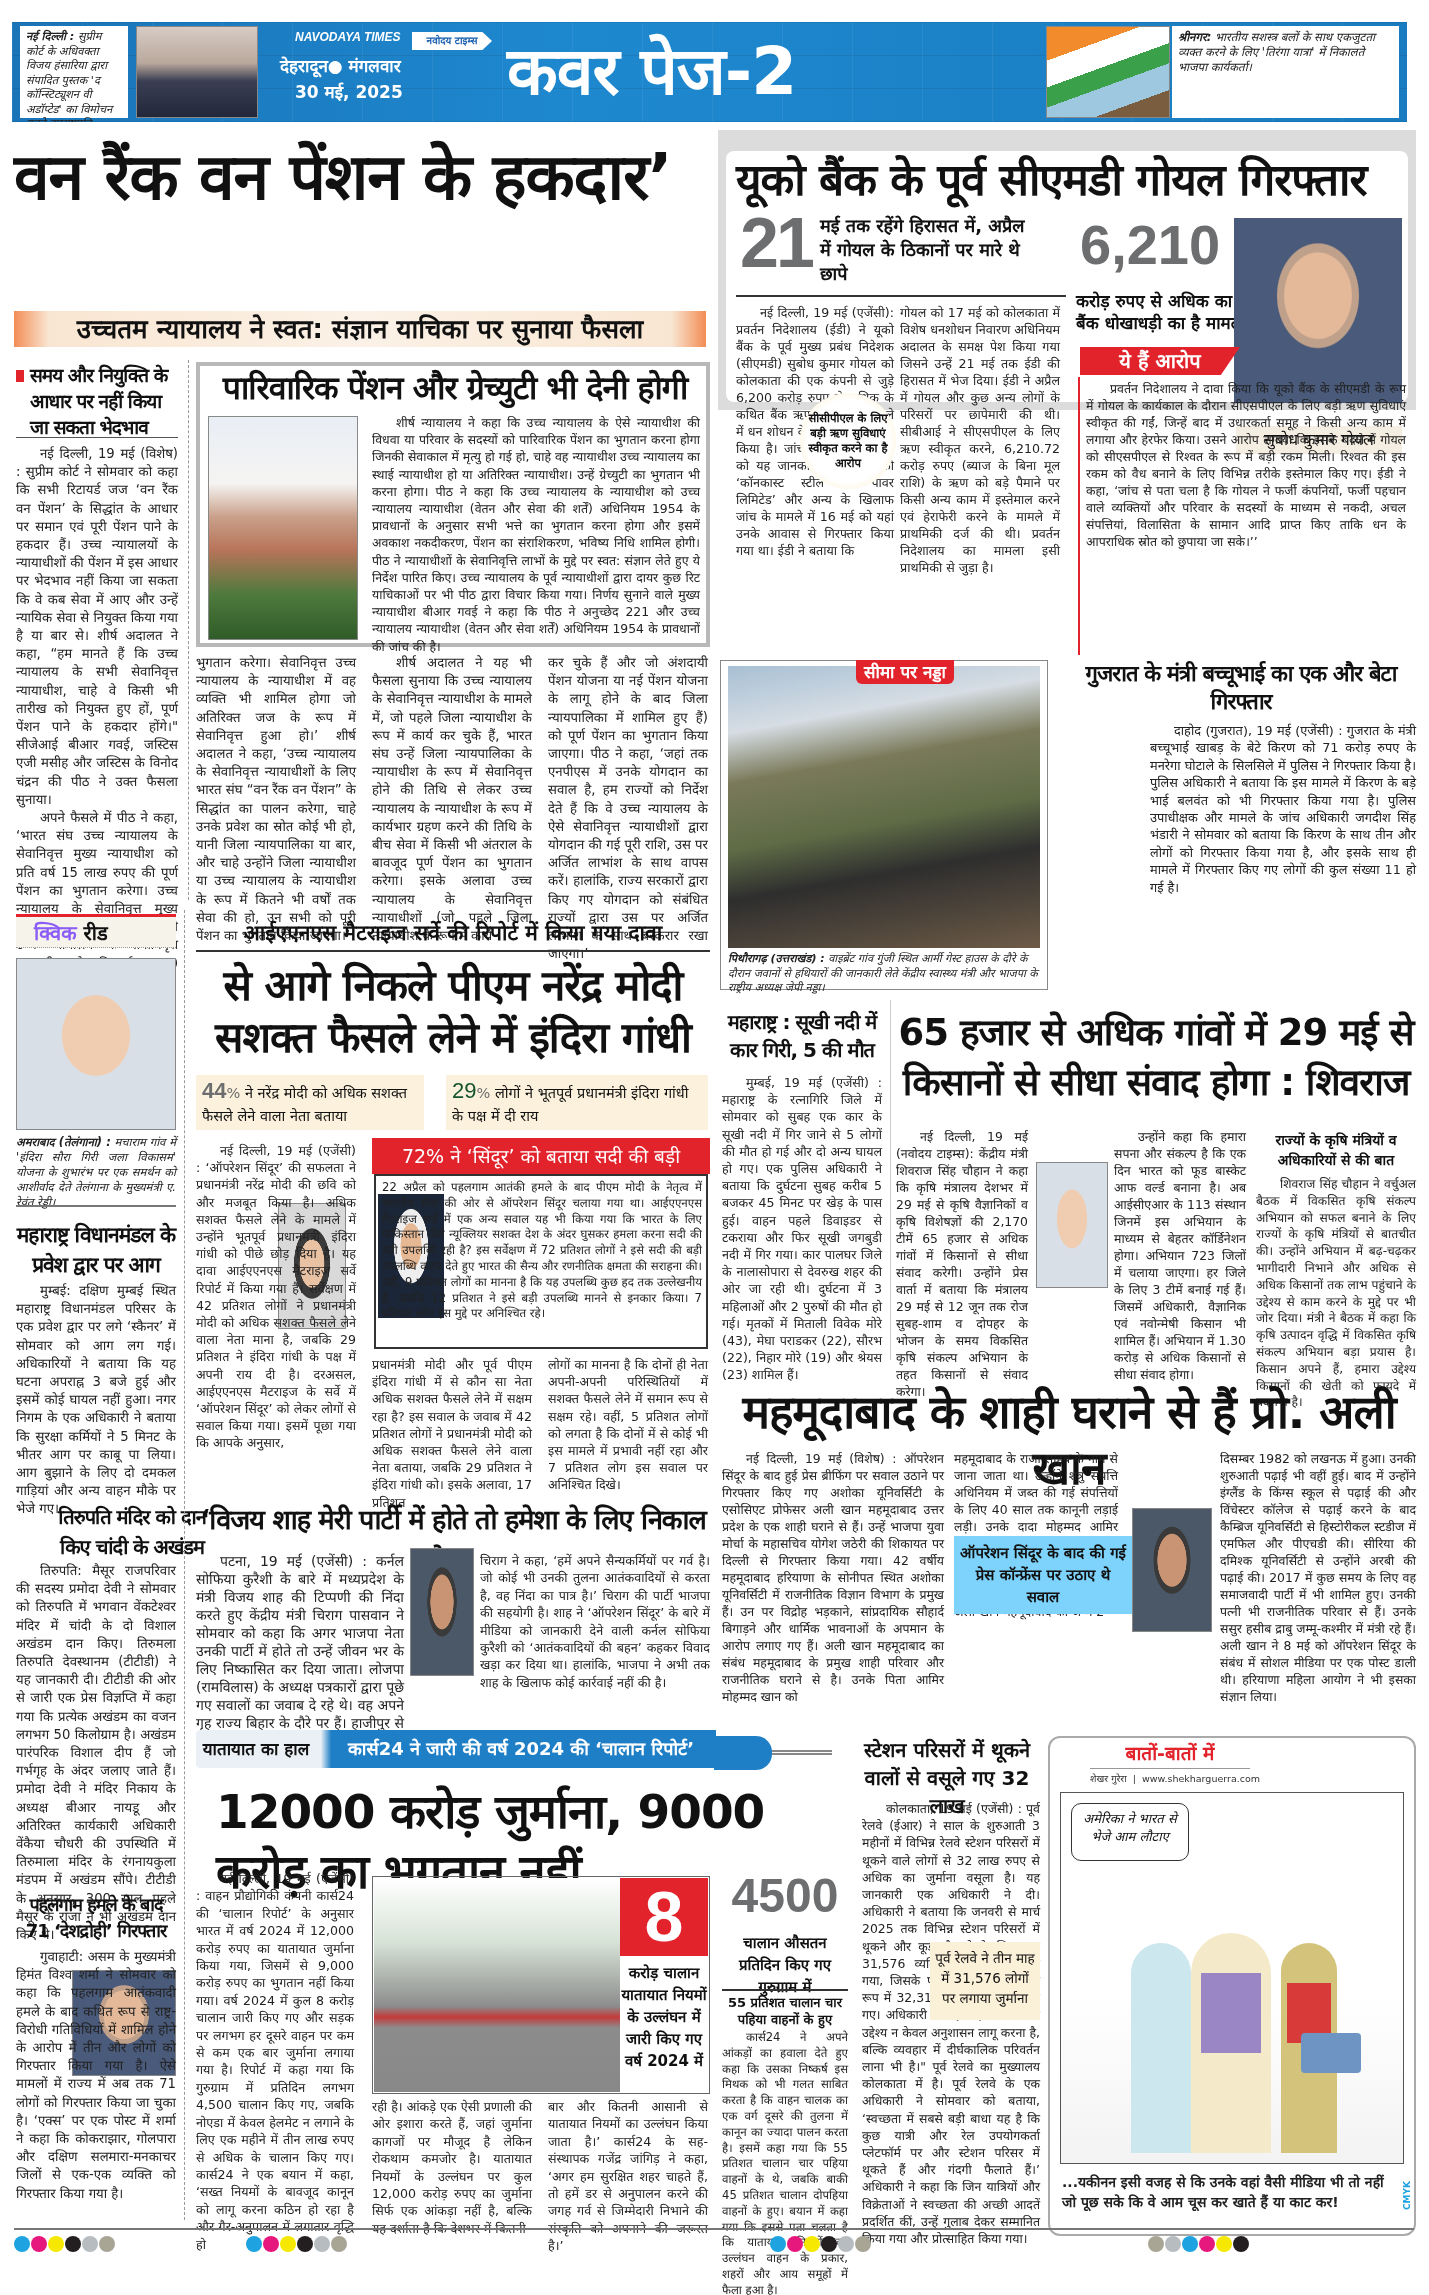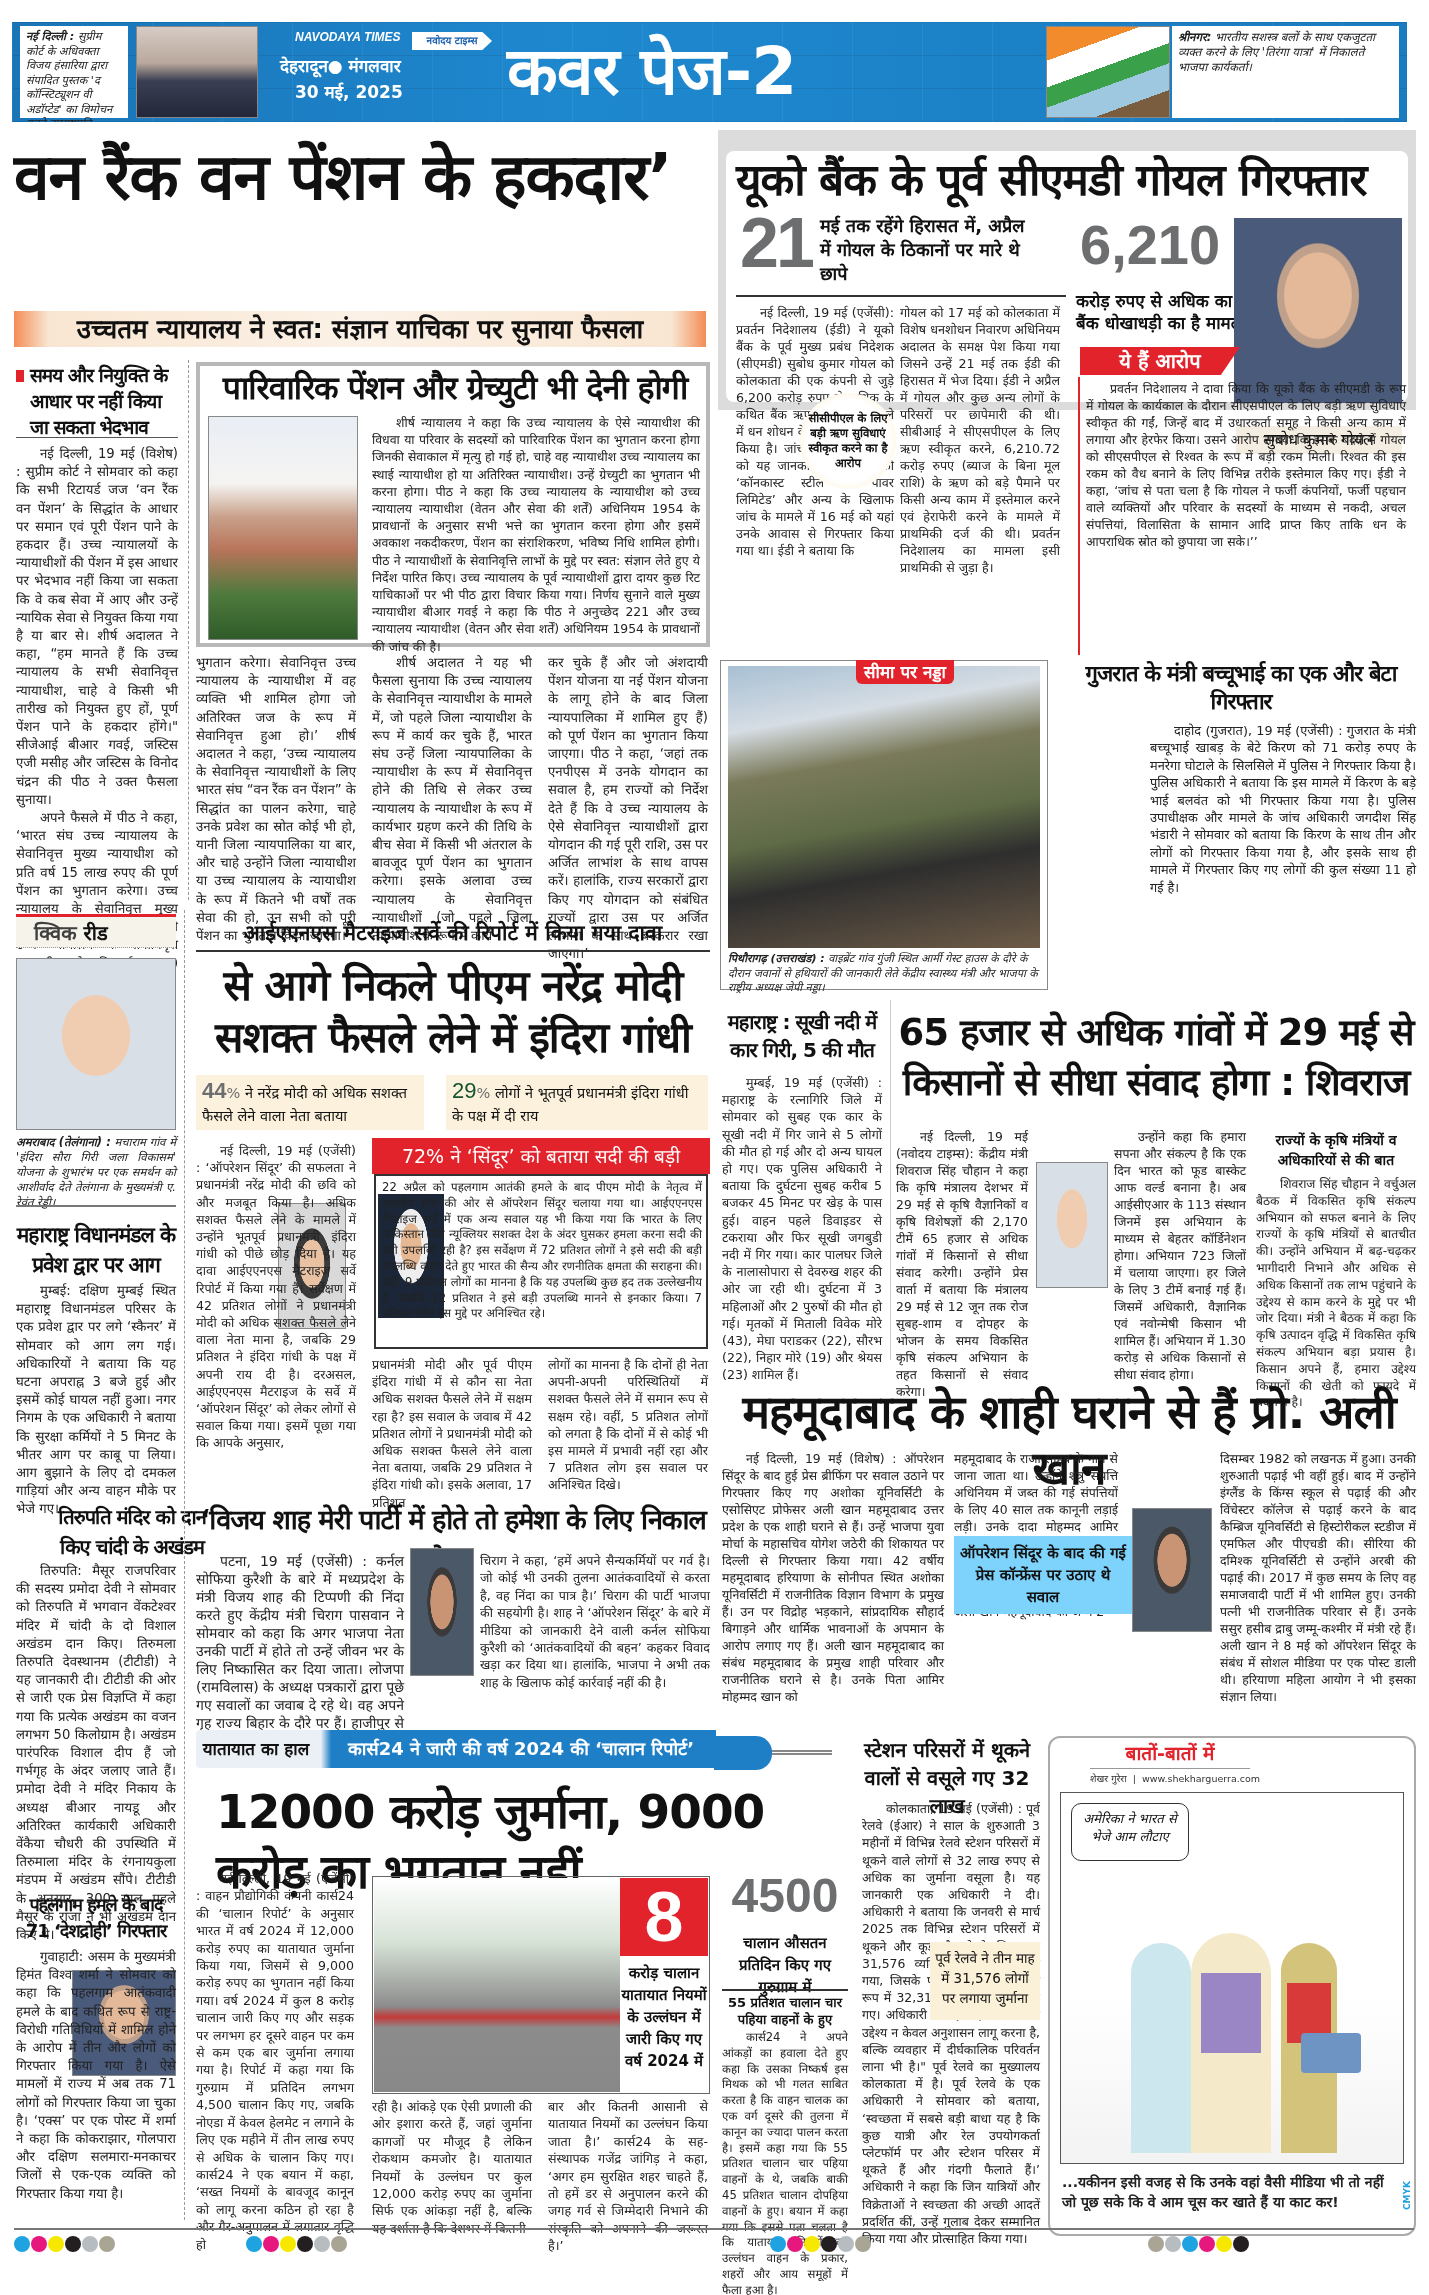--- a/index.html
+++ b/index.html
@@ -120,21 +120,21 @@
 <div class="abs" style="left:728px;top:952px;width:312px;font-size:11px;line-height:14.5px;font-style:italic;color:#222;">
   <b>पिथौरागढ़ (उत्तराखंड) :</b> <span>वाइब्रेंट गांव गुंजी स्थित आर्मी गेस्ट हाउस के दौरे के दौरान जवानों से हथियारों की जानकारी लेते केंद्रीय स्वास्थ्य मंत्री और भाजपा के राष्ट्रीय अध्यक्ष जेपी नड्डा।</span>
 </div>
 
 <div class="abs hd" style="left:1066px;top:660px;width:350px;font-size:22px;line-height:28px;text-align:center;padding:0 10px;">गुजरात के मंत्री बच्चूभाई का एक और बेटा गिरफ्तार</div>
 <div class="abs body-text" style="left:1066px;top:722px;width:350px;padding-left:84px;font-size:12.8px;line-height:17.4px;">
     <p>दाहोद (गुजरात), 19 मई (एजेंसी) : गुजरात के मंत्री बच्चूभाई खाबड़ के बेटे किरण को 71 करोड़ रुपए के मनरेगा घोटाले के सिलसिले में पुलिस ने गिरफ्तार किया है। पुलिस अधिकारी ने बताया कि इस मामले में किरण के बड़े भाई बलवंत को भी गिरफ्तार किया गया है। पुलिस उपाधीक्षक और मामले के जांच अधिकारी जगदीश सिंह भंडारी ने सोमवार को बताया कि किरण के साथ तीन और लोगों को गिरफ्तार किया गया है, और इसके साथ ही मामले में गिरफ्तार किए गए लोगों की कुल संख्या 11 हो गई है।</p>
   </div>
 
 <div class="abs" style="left:16px;top:914px;width:160px;height:34px;border-top:3px solid #e3232c;border-bottom:1px dotted #999;background:#f6f3ea;font-size:20px;font-weight:bold;line-height:32px;padding-left:18px;">
-  <span style="color:#404040">क्विक</span> <span>रीड</span>
+  <span style="color:#8b5cf6">क्विक</span> <span>रीड</span>
 </div>
 <div class="photo ph-face-light" style="left:16px;top:958px;width:160px;height:172px;"></div>
 <div class="abs" style="left:16px;top:1135px;width:160px;font-size:11.4px;line-height:15px;font-style:italic;color:#222;text-align:justify;">
   <b>अमराबाद (तेलंगाना) :</b> <span>मचाराम गांव में 'इंदिरा सौरा गिरी जला विकासम' योजना के शुभारंभ पर एक समर्थन को आशीर्वाद देते तेलंगाना के मुख्यमंत्री ए. रेवंत रेड्डी।</span>
 </div>
 <div class="abs" style="left:16px;top:1205px;width:160px;border-top:2px solid #777"></div>
 
 <div class="abs hd" style="left:16px;top:1220px;width:160px;font-size:21px;line-height:30px;text-align:center;">महाराष्ट्र विधानमंडल के प्रवेश द्वार पर आग</div>
 <div class="abs body-text" style="left:16px;top:1282px;width:160px;">
     <p>मुम्बई: दक्षिण मुम्बई स्थित महाराष्ट्र विधानमंडल परिसर के एक प्रवेश द्वार पर लगे ‘स्कैनर’ में सोमवार को आग लग गई। अधिकारियों ने बताया कि यह घटना अपराह्न 3 बजे हुई और इसमें कोई घायल नहीं हुआ। नगर निगम के एक अधिकारी ने बताया कि सुरक्षा कर्मियों ने 5 मिनट के भीतर आग पर काबू पा लिया। आग बुझाने के लिए दो दमकल गाड़ियां और अन्य वाहन मौके पर भेजे गए।</p>

